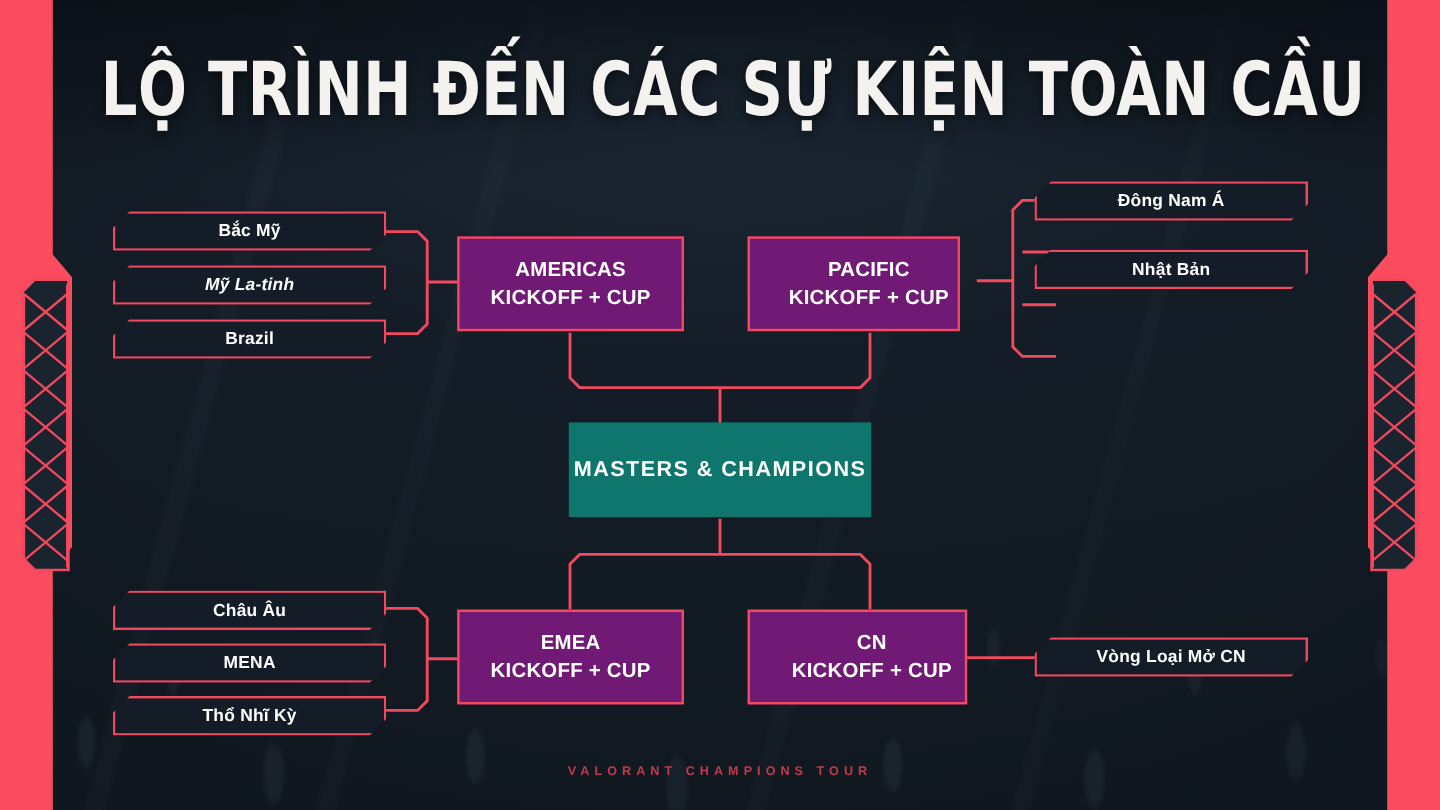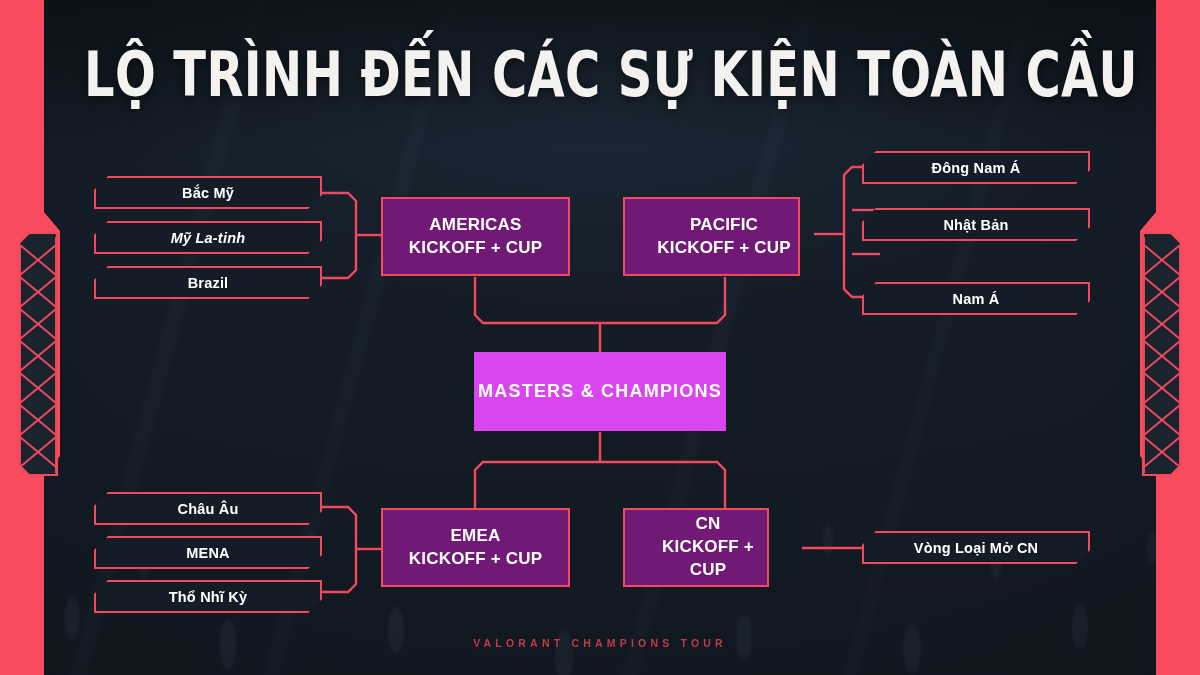--- a/index.html
+++ b/index.html
@@ -103,21 +103,21 @@
   
   .league{
     background:#701a75;
     border:2.5px solid #f2495e;
     font-size:17px;
     line-height:1.35;
   }
 
   
   .master{
-    background:#d946ef;
+    background:#0f766e;
     color:#ffffff;
     font-size:18px;
     letter-spacing:1.2px;
     border:0;
   }
 
   
   .conn{ position:absolute; }
   .conn svg{ display:block; }
 
@@ -252,23 +252,20 @@
   <div class="node pill" style="left:94px; top:266px; width:228px; height:33px;">
     <span class="inner">Brazil</span>
   </div>
 
   <div class="node pill" style="left:862px; top:151px; width:228px; height:33px;">
     <span class="inner">Đông Nam Á</span>
   </div>
   <div class="node pill" style="left:862px; top:194px; width:228px; height:33px;margin-top:14px;">
     <span class="inner">Nhật Bản</span>
   </div>
-  <div class="node pill" style="left:862px; top:282px; width:228px; height:33px;">
-    <span class="inner">Nam Á</span>
-  </div>
 
   <div class="node pill" style="left:94px; top:492px; width:228px; height:33px;">
     <span class="inner">Châu Âu</span>
   </div>
   <div class="node pill" style="left:94px; top:536px; width:228px; height:33px;">
     <span class="inner">MENA</span>
   </div>
   <div class="node pill" style="left:94px; top:580px; width:228px; height:33px;">
     <span class="inner">Thổ Nhĩ Kỳ</span>
   </div>
@@ -291,21 +288,21 @@
     </div>
   </div>
 
   <div class="node league" style="left:381px; top:508px; width:189px; height:79px;">
     <div>
       <div>EMEA</div>
       <div>KICKOFF + CUP</div>
     </div>
   </div>
 
-  <div class="node league" style="left:623px; top:508px; width:146px; height:79px;padding-left:24px;">
+  <div class="node league" style="left:623px; top:508px; width:183px; height:79px;padding-left:24px;">
     <div>
       <div>CN</div>
       <div>KICKOFF + CUP</div>
     </div>
   </div>
 
   <div class="node master" style="left:474px; top:352px; width:252px; height:79px;">
     <span>MASTERS &amp; CHAMPIONS</span>
   </div>
 

